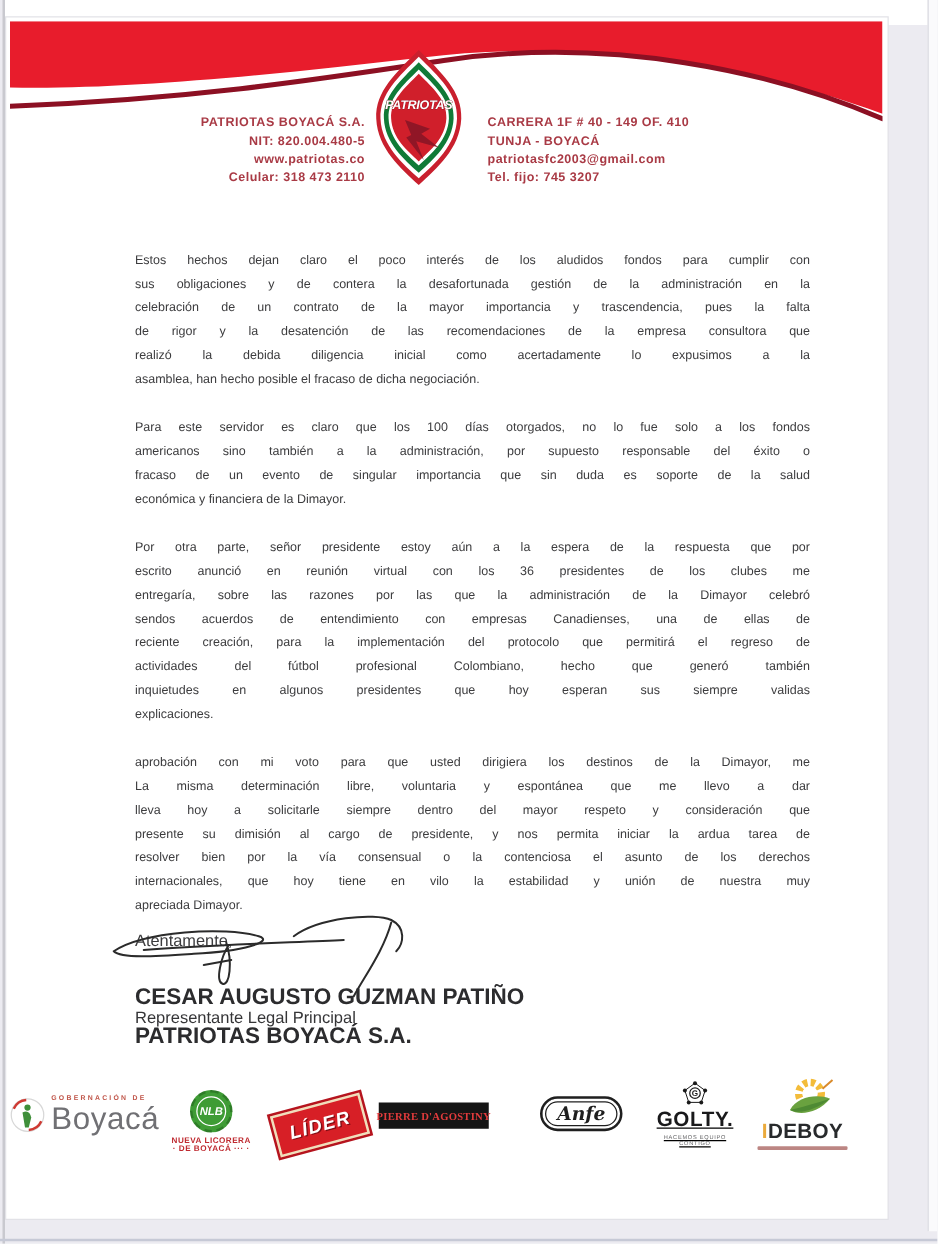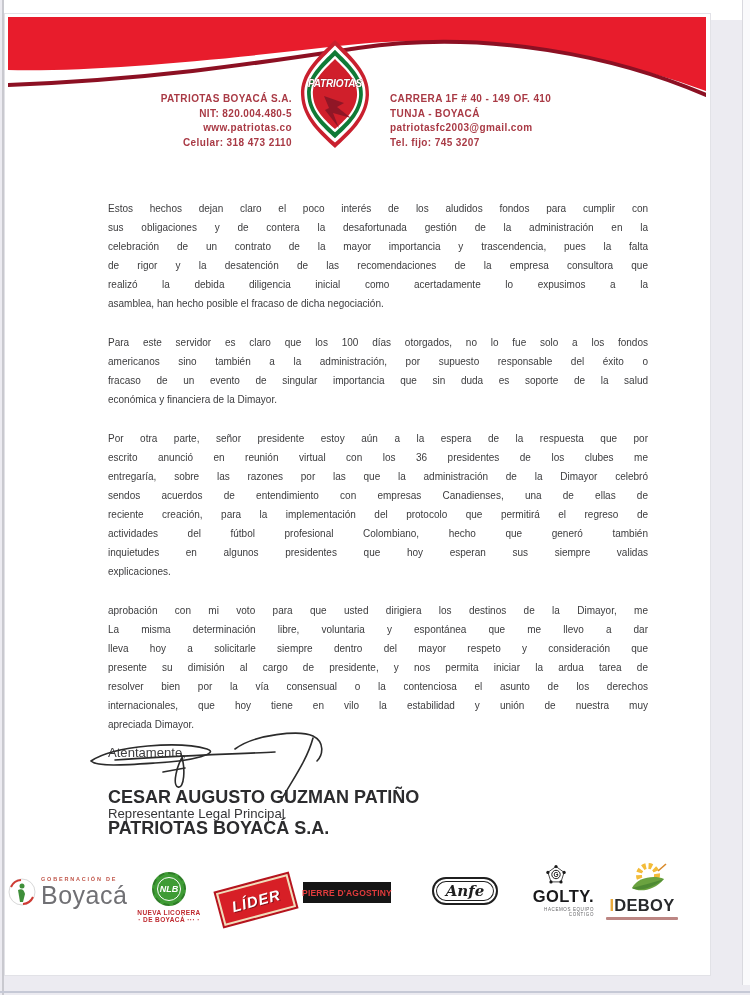--- a/index.html
+++ b/index.html
@@ -56,29 +56,29 @@
 
   .lider { left:207px; top:858px; width:84px; height:52px; }
   .lider-box { position:absolute; left:7px; top:11px; width:70px; height:30px;
                background:#d71f26; border:2px solid #f0debc; box-shadow:0 0 0 2px #b5141e;
                transform:rotate(-15deg); display:flex; align-items:center; justify-content:center; }
   .lider-label { font-size:15px; font-weight:900; font-style:italic; color:#ffffff;
                  letter-spacing:1px; text-shadow:1px 1px 0 #7e0e16; }
 
   .pierre { left:298px; top:868px; width:88px; height:21px; background:#151515;
             display:flex; align-items:center; justify-content:center; }
-  .pierre-label { font-size:8.5px; font-weight:900; color:#e23b3c; letter-spacing:.2px; white-space:nowrap; }
+  .pierre-label { font-size:8.5px; font-weight:900; color:#e23b3c; letter-spacing:.2px; white-space:nowrap;font-family:Liberation Serif, serif; }
 
   .anfe { left:427px; top:863px; width:66px; height:28px; border:2.5px solid #1f1f1f; border-radius:15px;
           box-sizing:border-box; box-shadow:inset 0 0 0 2px #ffffff, inset 0 0 0 3px #1f1f1f;
           display:flex; align-items:center; justify-content:center; }
   .anfe-label { font-family:"DejaVu Serif", serif; font-style:italic; font-weight:bold;
                 font-size:15px; color:#1f1f1f; }
 
-  .golty { left:513px; top:850px; width:76px; text-align:right; }
+  .golty { left:513px; top:850px; width:76px; text-align:center;text-decoration:underline; }
   .golty-label { font-size:16.5px; font-weight:900; color:#19191b; letter-spacing:.5px; margin-top:1px; }
   .golty-tag { font-size:4.5px; color:#666668; letter-spacing:.6px; margin-top:1px; }
 
   .ideboy { left:595px; top:848px; width:84px; text-align:center; }
   .ideboy-label { font-size:16.5px; font-weight:800; letter-spacing:.3px; margin-top:1px; }
   .ideboy-label .i { color:#eaaa3c; }
   .ideboy-label .rest { color:#282a2c; }
   .ideboy-tagbar { width:72px; height:3px; margin:2px auto 0; background:#a0524e; opacity:.7; border-radius:1px; }
 </style>
 </head>

